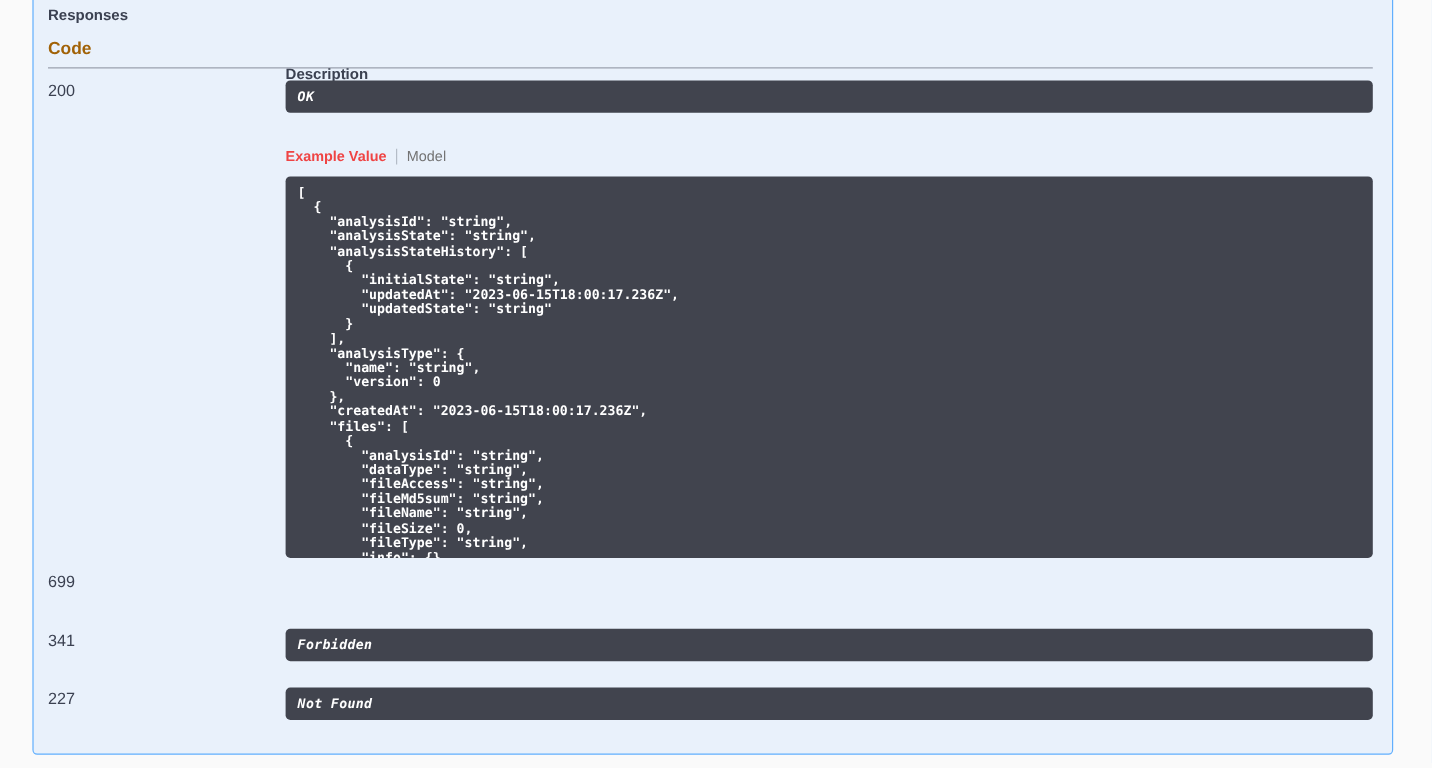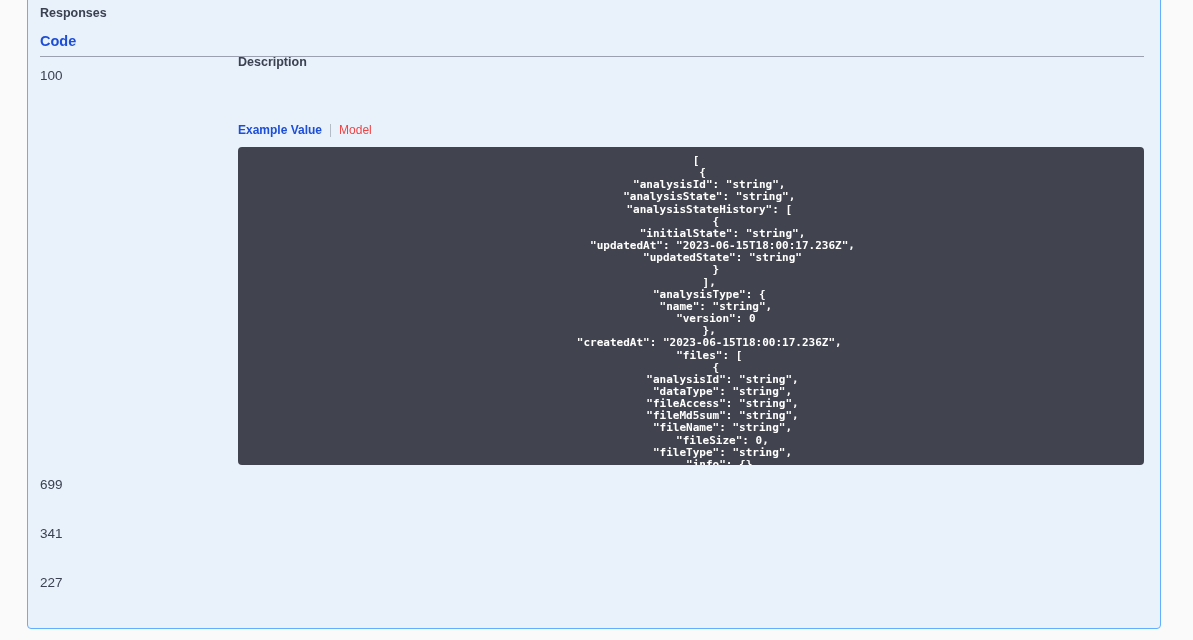--- a/index.html
+++ b/index.html
@@ -8,21 +8,20 @@
     background: #fafafa;
     font-family: "Liberation Sans", sans-serif;
     color: #3b4151;
     overflow: hidden;
   }
   .stage {
     position: relative;
     width: 1193px;
     height: 640px;
     overflow: hidden;
-    text-align: center;
   }
   
   .panel {
     position: absolute;
     left: 27px;
     top: -10px;
     width: 1134px;
     height: 639px;
     background: #e9f1fb;
     border: 1.5px solid #61affe;
@@ -33,21 +32,21 @@
   .responses-title {
     left: 40px; top: 6px;
     font-size: 12.5px;
     font-weight: bold;
     color: #3b4151;
   }
   .code-header {
     left: 40px; top: 33px;
     font-size: 14.5px;
     font-weight: bold;
-    color: #1d4ed8;
+    color: #a16207;
   }
   .desc-header {
     left: 238px; top: 35px;
     font-size: 12.5px;
     font-weight: bold;
     color: #3b4151;
     margin-top: 20px;
   }
   .head-divider {
     left: 40px; top: 56px;
@@ -78,31 +77,31 @@
     letter-spacing: .3px;
   }
   .tabs {
     left: 238px; top: 124px;
     display: flex;
     align-items: center;
     list-style: none;
   }
   .tab {
     font-size: 12px;
-    color: #ef4444;
+    color: #737373;
     cursor: pointer;
     padding: 0 8px;
     line-height: 13px;
   }
   .tab:first-child {
     padding-left: 0;
     border-right: 1px solid rgba(59,65,81,.3);
   }
   .tab.active {
-    color: #1d4ed8;
+    color: #ef4444;
     font-weight: bold;
   }
   .example-block {
     left: 238px; top: 147px;
     width: 906px;
     height: 318px;
     background: #41444e;
     border-radius: 4px;
     padding: 8px 0 0 10px;
     overflow: hidden;
@@ -125,21 +124,24 @@
   <div class="panel"></div>
 
   <div class="abs responses-title">Responses</div>
 
   <div class="abs code-header">Code</div>
 
   <div class="abs desc-header">Description</div>
 
   <div class="abs head-divider"></div>
 
-  <div class="abs status-code" style="top:68px">100</div>
+  <div class="abs status-code" style="top:68px">200</div>
+  <div class="abs desc-bar" style="top:67px">
+    <span>OK</span>
+  </div>
 
   <ul class="abs tabs">
     <li class="tab active">Example Value</li>
     <li class="tab">Model</li>
   </ul>
 
   <div class="abs example-block">
     <pre>[
   {
     "analysisId": "string",
@@ -164,16 +166,22 @@
         "fileMd5sum": "string",
         "fileName": "string",
         "fileSize": 0,
         "fileType": "string",
         "info": {},</pre>
   </div>
 
   <div class="abs status-code" style="top:477px">699</div>
 
   <div class="abs status-code" style="top:526px">341</div>
+  <div class="abs desc-bar" style="top:524px">
+    <span>Forbidden</span>
+  </div>
 
   <div class="abs status-code" style="top:575px">227</div>
+  <div class="abs desc-bar" style="top:573px">
+    <span>Not Found</span>
+  </div>
 
 </div>
 
 </body></html>

